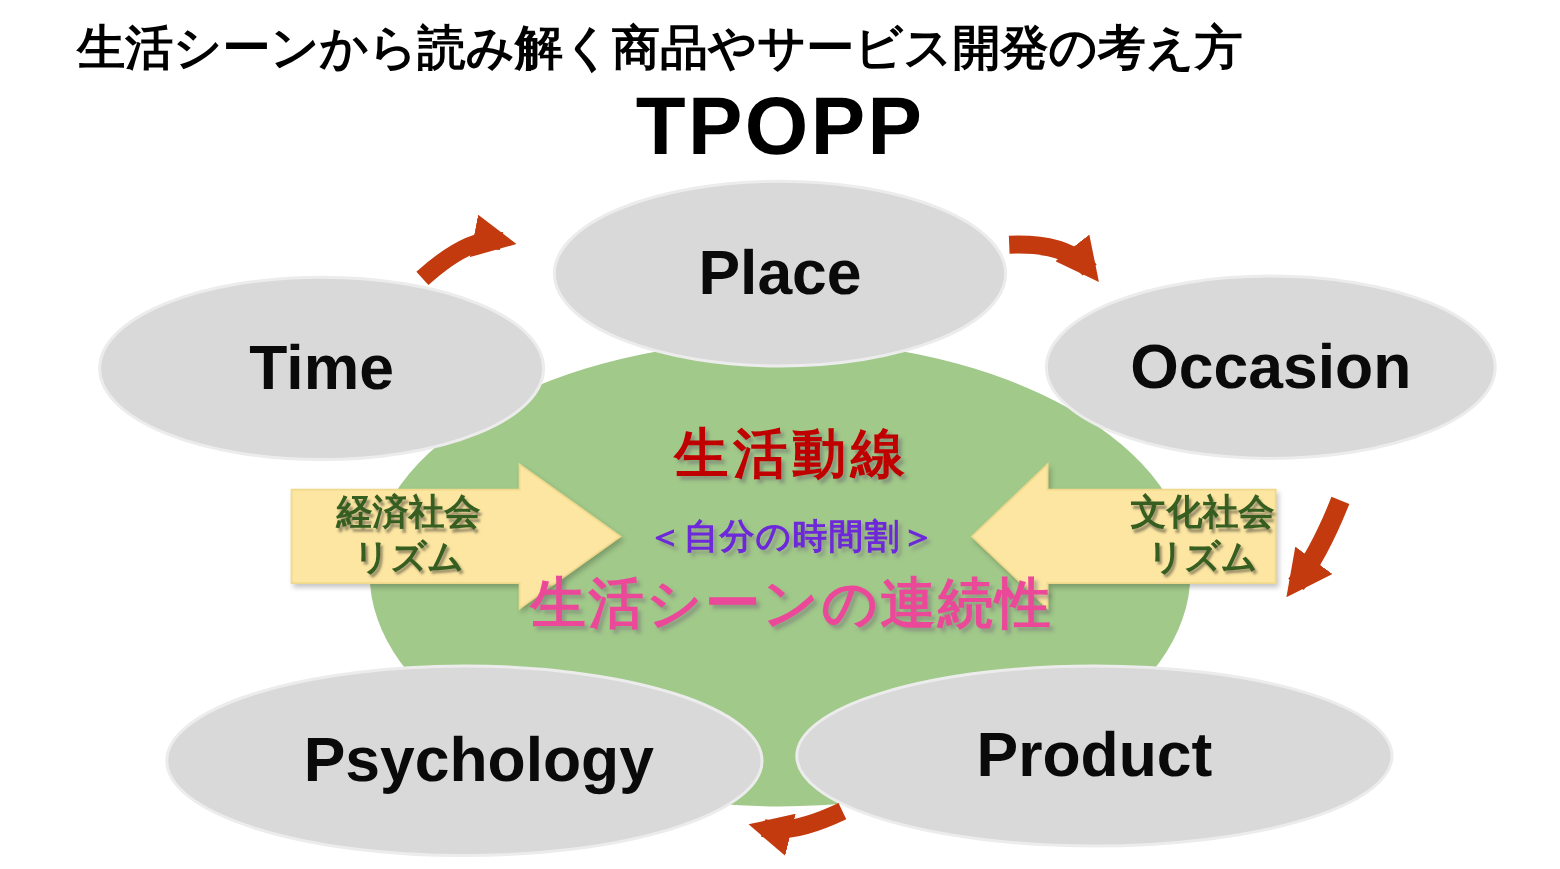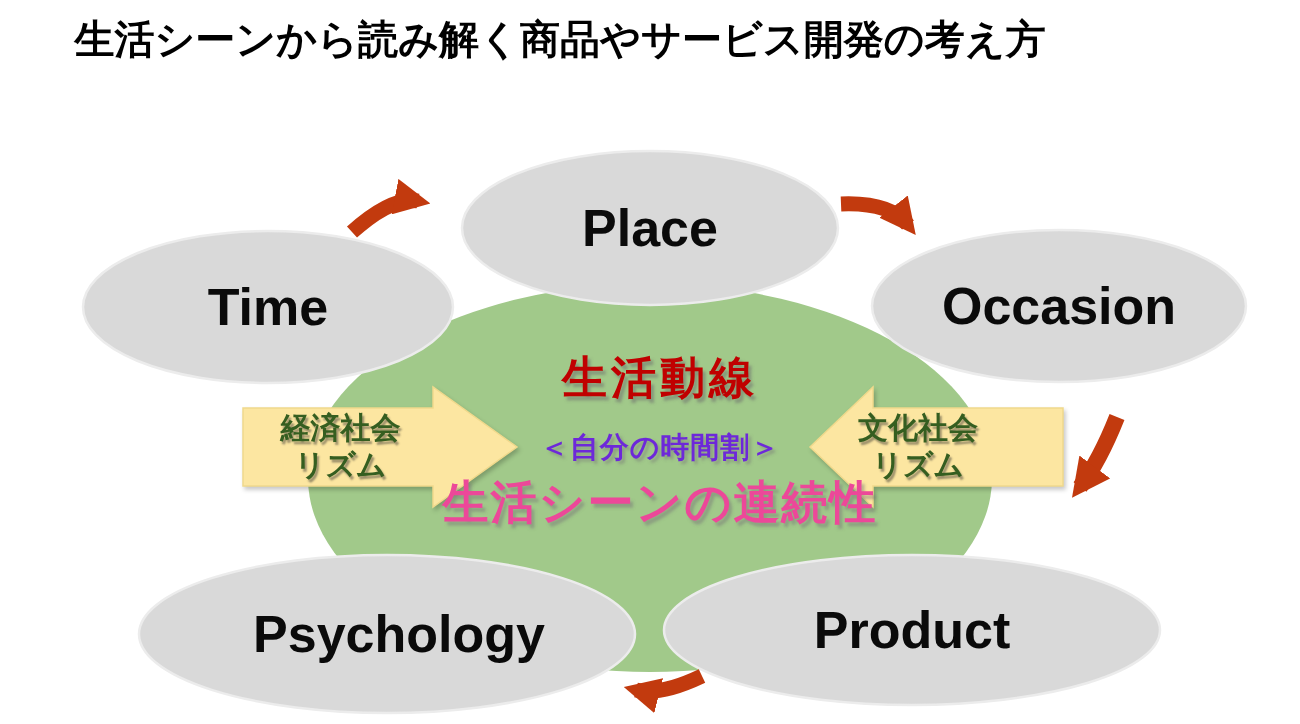--- a/index.html
+++ b/index.html
@@ -4,21 +4,21 @@
 <style>
   html,body{margin:0;padding:0;background:#ffffff;}
   .stage{
     position:relative;width:1300px;height:724px;overflow:hidden;background:#ffffff;
     font-family:"Liberation Sans","DejaVu Sans",sans-serif;
   }
   .abs{position:absolute;}
   .layer{position:absolute;left:0;top:0;}
   .page-title{
     left:0;top:12px;width:1100px;text-align:center;
-    font-size:40px;font-weight:bold;color:#000000;letter-spacing:0px;padding-left:10px;
+    font-size:40px;font-weight:bold;color:#000000;letter-spacing:0px;
   }
   .page-subtitle{
     left:0;top:66px;width:1300px;text-align:center;
     font-size:68px;font-weight:bold;color:#000000;letter-spacing:2px;
   }
   .node-label{
     display:flex;align-items:center;justify-content:center;
     font-size:52px;font-weight:bold;color:#0a0a0a;
   }
   .lbl-time{left:83px;top:231px;width:370px;height:152px;}
@@ -40,31 +40,32 @@
     left:340px;top:472px;width:640px;text-align:center;
     font-size:46px;font-weight:bold;color:#ec4899;letter-spacing:2px;
     text-shadow:3px 4px 3px rgba(120,120,120,0.5);
   }
   .rhythm-label{
     display:flex;flex-direction:column;align-items:center;justify-content:center;
     font-size:30px;font-weight:bold;color:#355e20;line-height:37px;
     text-shadow:2px 3px 2px rgba(40,40,40,0.45);
   }
   .rhythm-left{left:243px;top:402px;width:195px;height:88px;}
-  .rhythm-right{left:820px;top:402px;width:196px;height:88px;}
+  .rhythm-right{left:904px;top:402px;width:196px;height:88px;}
   .gray-node{stroke:#ececec;stroke-width:2.5;}
   .yellow-arrow{stroke:#f0d98c;stroke-width:1.5;filter:drop-shadow(2px 3px 2px rgba(0,0,0,0.22));}
   .flow-arrow{fill:none;stroke-linecap:butt;}
 </style>
 </head>
 <body>
 
 <div class="stage">
 
   <div class="abs page-title">生活シーンから読み解く商品やサービス開発の考え方</div>
+  <div class="abs page-subtitle">TPOPP</div>
 
   <svg class="layer" width="1300" height="724" viewBox="0 0 1300 724">
     <defs>
       <marker id="ah" viewBox="0 0 10 10" refX="6.5" refY="5" markerWidth="2.4" markerHeight="2.4" orient="auto">
         <path d="M0,0 L10,5 L0,10 z" fill="#c23a0e"></path>
       </marker>
     </defs>
 
     <ellipse cx="650" cy="478" rx="342" ry="194" fill="#a1c98a"></ellipse>
 

